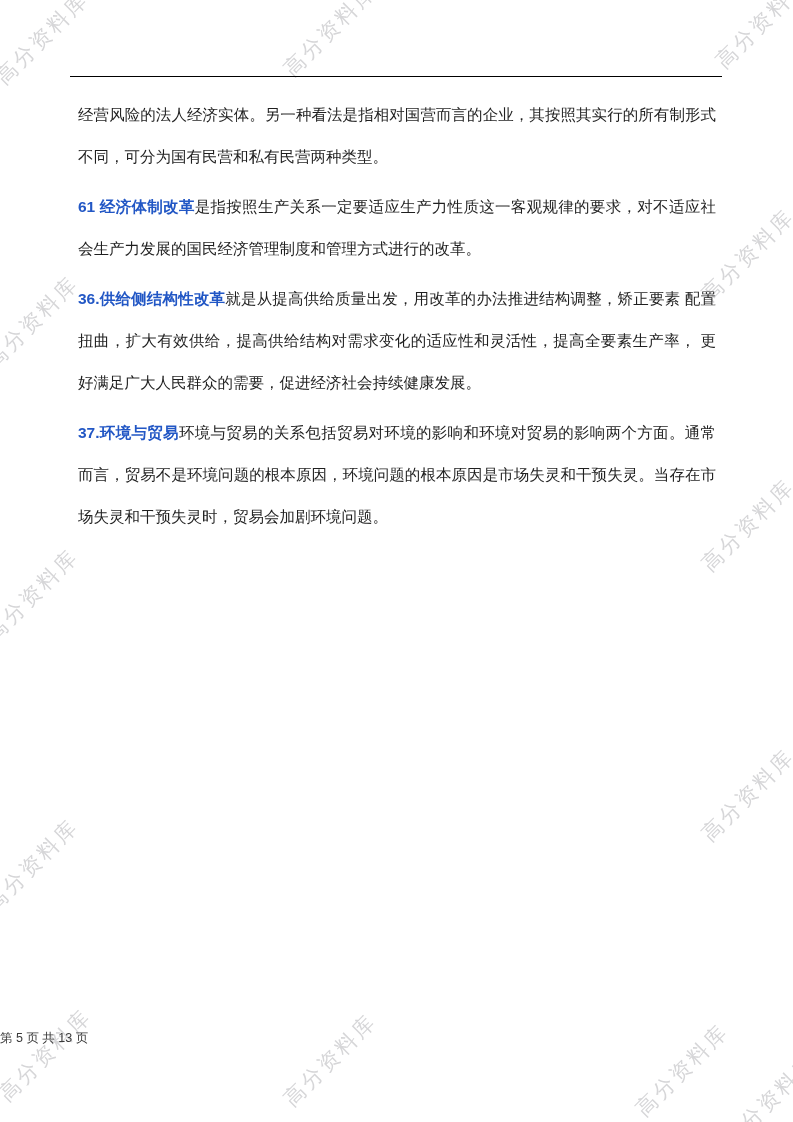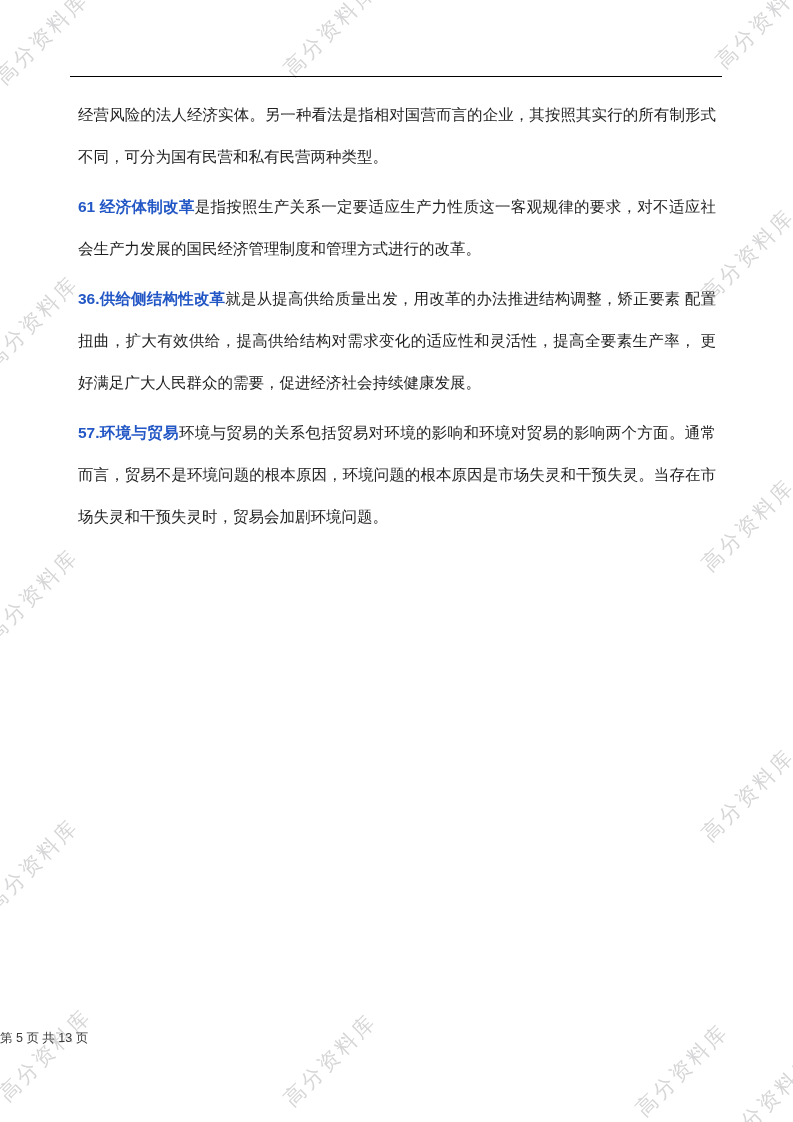--- a/index.html
+++ b/index.html
@@ -88,21 +88,21 @@
 
   <div class="content">
 
     <p class="para"><span>经营风险的法人经济实体。另一种看法是指相对国营而言的企业，其按照其实行的所有制形式不同，可分为国有民营和私有民营两种类型。</span></p>
 
 
     <p class="para"><span class="term">61 经济体制改革</span><span>是指按照生产关系一定要适应生产力性质这一客观规律的要求，对不适应社会生产力发展的国民经济管理制度和管理方式进行的改革。</span></p>
 
     <p class="para"><span class="term">36.供给侧结构性改革</span><span>就是从提高供给质量出发，用改革的办法推进结构调整，矫正要素 配置扭曲，扩大有效供给，提高供给结构对需求变化的适应性和灵活性，提高全要素生产率， 更好满足广大人民群众的需要，促进经济社会持续健康发展。</span></p>
 
-    <p class="para"><span class="term">57.环境与贸易</span><span>环境与贸易的关系包括贸易对环境的影响和环境对贸易的影响两个方面。通常而言，贸易不是环境问题的根本原因，环境问题的根本原因是市场失灵和干预失灵。当存在市场失灵和干预失灵时，贸易会加剧环境问题。</span></p>
+    <p class="para"><span class="term">37.环境与贸易</span><span>环境与贸易的关系包括贸易对环境的影响和环境对贸易的影响两个方面。通常而言，贸易不是环境问题的根本原因，环境问题的根本原因是市场失灵和干预失灵。当存在市场失灵和干预失灵时，贸易会加剧环境问题。</span></p>
 
 
 
 
   </div>
 
   <div class="footer">
     <span>第 5 页 共 13 页</span>
   </div>
 

